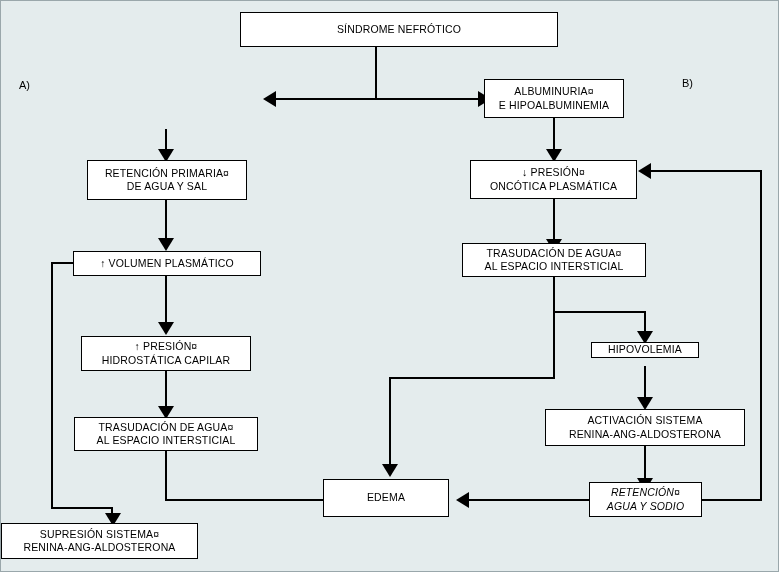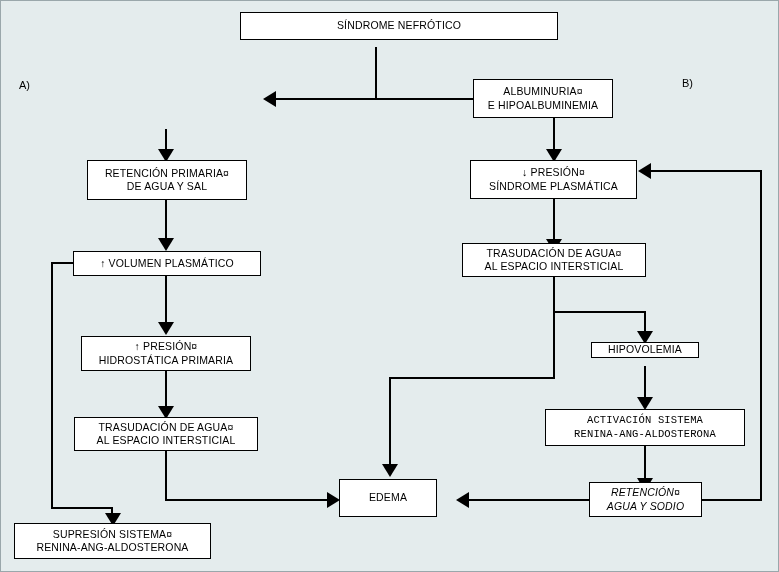--- a/index.html
+++ b/index.html
@@ -131,49 +131,49 @@
   <div class="arrow arr-down" style="left:636px; top:477px;"></div>
 
   <div class="ln hline" style="left:467px; top:498px; width:122px;"></div>
   <div class="arrow arr-left" style="left:455px; top:491px;"></div>
 
   <div class="ln hline" style="left:700px; top:498px; width:61px;"></div>
   <div class="ln vline" style="left:759px; top:170px; height:330px;"></div>
   <div class="ln hline" style="left:650px; top:169px; width:111px;"></div>
   <div class="arrow arr-left" style="left:637px; top:162px;"></div>
 
-  <div class="node" style="left:239px; top:11px; width:318px; height:28px;">SÍNDROME NEFRÓTICO</div>
+  <div class="node" style="left:239px; top:11px; width:318px; height:35px;">SÍNDROME NEFRÓTICO</div>
 
 
-  <div class="node" style="left:472px; top:78px; width:140px; height:39px;">ALBUMINURIA¤
+  <div class="node" style="left:483px; top:78px; width:140px; height:39px;">ALBUMINURIA¤
 E HIPOALBUMINEMIA</div>
 
   <div class="node" style="left:86px; top:159px; width:160px; height:40px;">RETENCIÓN PRIMARIA¤
 DE AGUA Y SAL</div>
 
   <div class="node" style="left:469px; top:159px; width:167px; height:39px;">↓ PRESIÓN¤
-SÍNDROME PLASMÁTICA</div>
+ONCÓTICA PLASMÁTICA</div>
 
   <div class="node" style="left:72px; top:250px; width:188px; height:25px;">↑ VOLUMEN PLASMÁTICO</div>
 
   <div class="node" style="left:461px; top:242px; width:184px; height:34px;">TRASUDACIÓN DE AGUA¤
 AL ESPACIO INTERSTICIAL</div>
 
   <div class="node" style="left:80px; top:335px; width:170px; height:35px;">↑ PRESIÓN¤
-HIDROSTÁTICA PRIMARIA</div>
+HIDROSTÁTICA CAPILAR</div>
 
   <div class="node" style="left:590px; top:341px; width:108px; height:16px;">HIPOVOLEMIA</div>
 
   <div class="node" style="left:73px; top:416px; width:184px; height:34px;">TRASUDACIÓN DE AGUA¤
 AL ESPACIO INTERSTICIAL</div>
 
-  <div class="node" style="left:544px; top:408px; width:200px; height:37px;font-family:Liberation Mono, monospace;">ACTIVACIÓN SISTEMA
+  <div class="node" style="left:544px; top:408px; width:200px; height:37px;">ACTIVACIÓN SISTEMA
 RENINA-ANG-ALDOSTERONA</div>
 
-  <div class="node" style="left:338px; top:478px; width:98px; height:38px;">EDEMA</div>
+  <div class="node" style="left:322px; top:478px; width:126px; height:38px;">EDEMA</div>
 
   <div class="node" style="left:588px; top:481px; width:113px; height:35px;font-style:italic;">RETENCIÓN¤
 AGUA Y SODIO</div>
 
-  <div class="node" style="left:13px; top:522px; width:197px; height:36px;">SUPRESIÓN SISTEMA¤
+  <div class="node" style="left:0; top:522px; width:197px; height:36px;">SUPRESIÓN SISTEMA¤
 RENINA-ANG-ALDOSTERONA</div>
 
 </div>
 
 </body></html>

